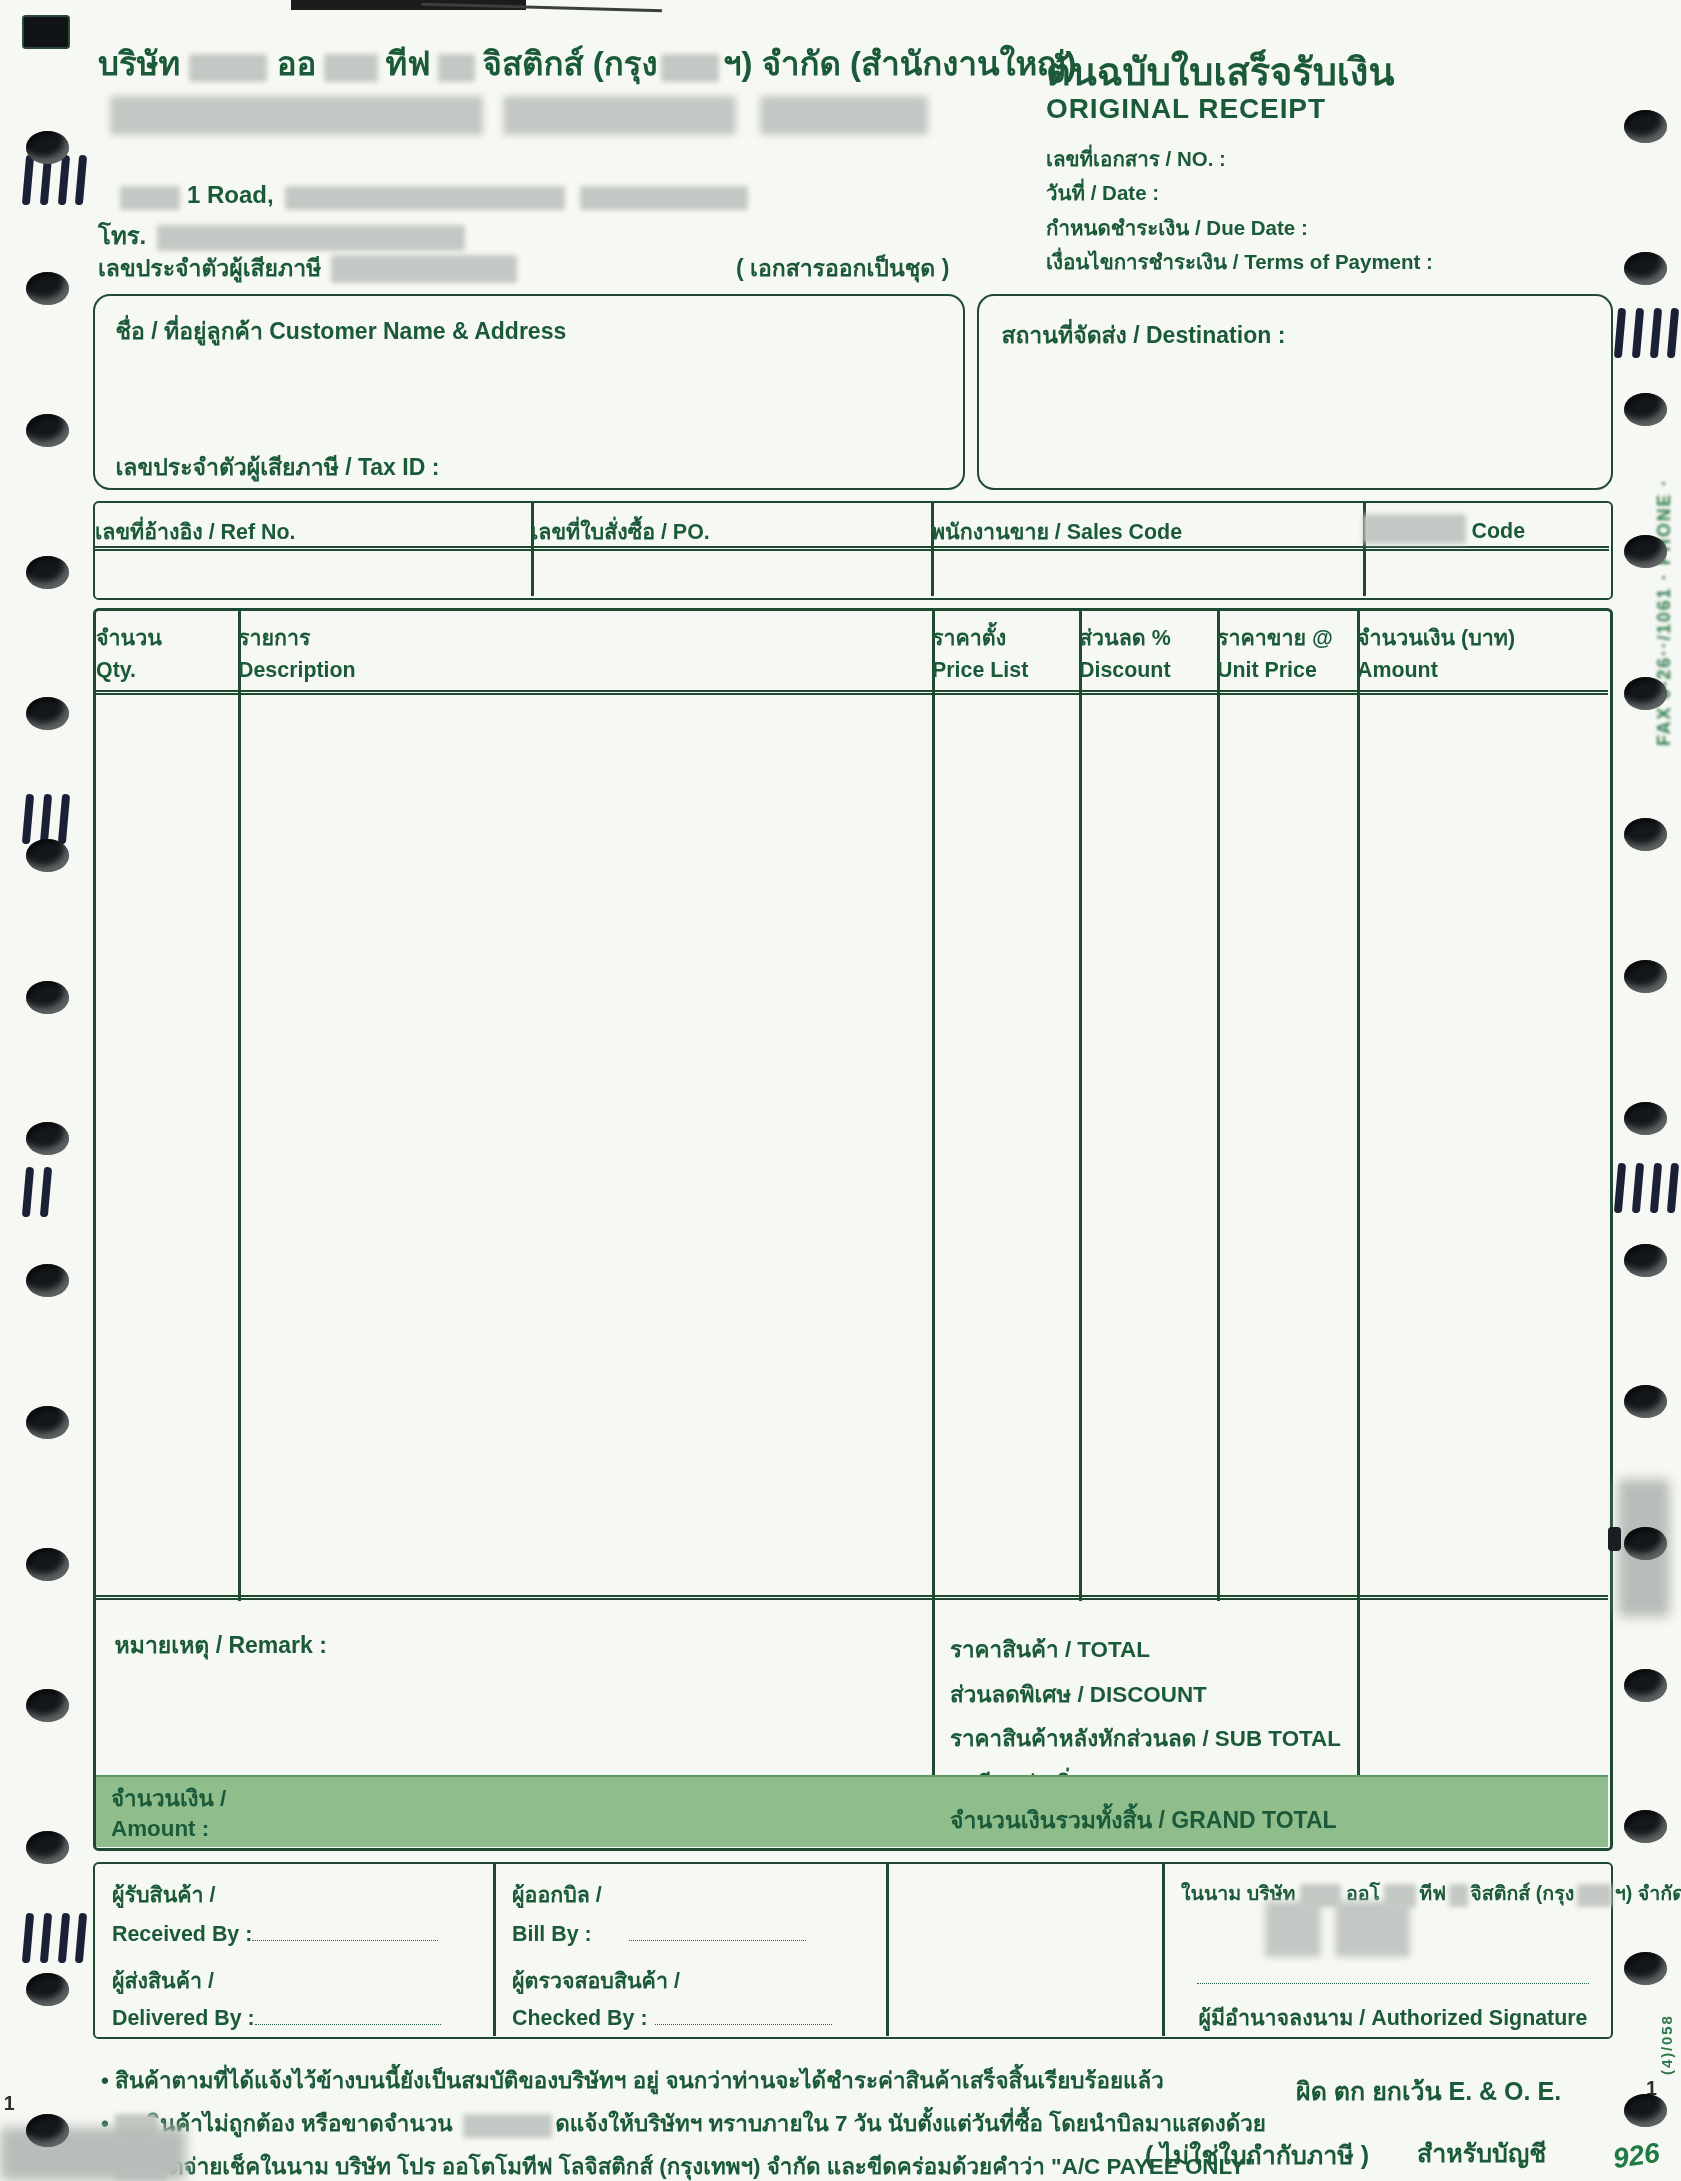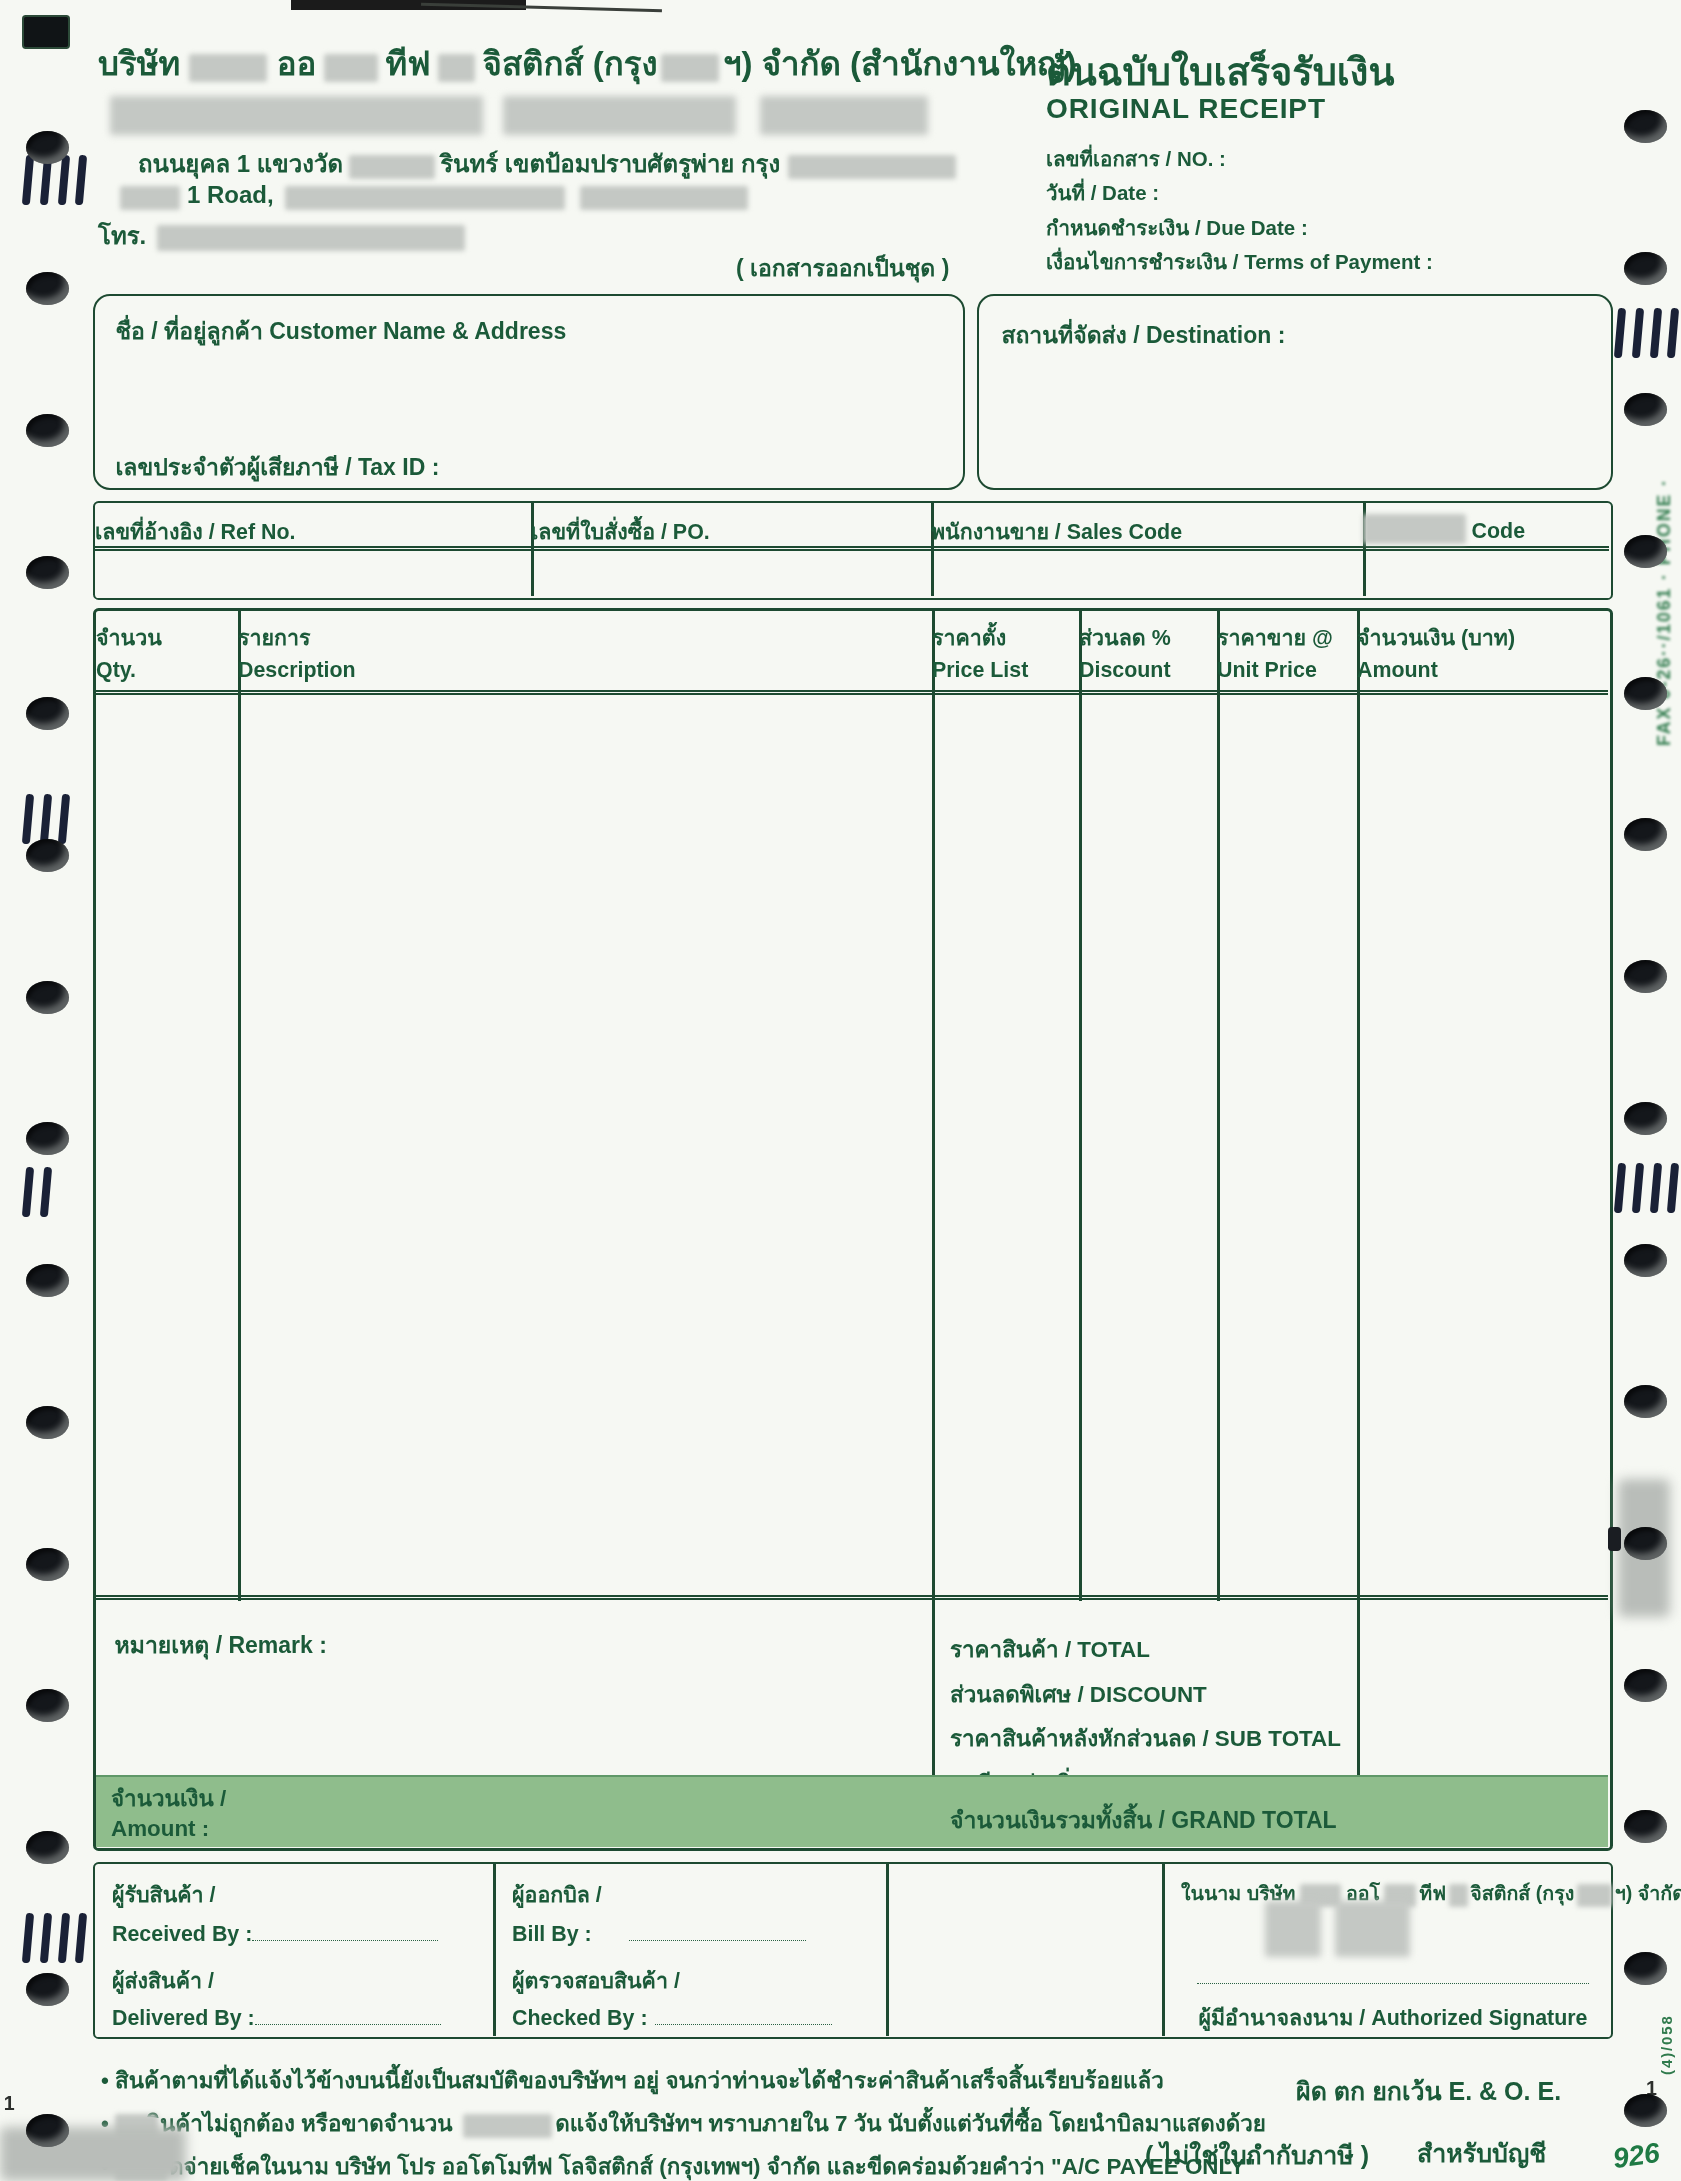--- a/index.html
+++ b/index.html
@@ -50,28 +50,28 @@
   <div class="diagline" style="left:421px;top:5.6px;width:241px"></div>
   <div class="sqhole" style="left:22.4px;top:15px"></div>
 
   <div class="abs b" style="left:98px;top:37px;font-size:33px;white-space:nowrap">
     <span>บริษัท</span><span class="redact" style="width:78px;margin:0 9.3px"></span><span>ออ</span><span class="redact" style="width:54px;margin:0 7.5px"></span><span>ทีฟ</span><span class="redact" style="width:37px;margin:0 7.5px"></span><span>จิสติกส์ (กรุง</span><span class="redact" style="width:58px;margin:0 3.7px"></span><span>ฯ) จำกัด (สำนักงานใหญ่)</span>
   </div>
   <div class="redact blk blur2" style="left:110px;top:96px;width:373px;height:39px"></div>
   <div class="redact blk blur2" style="left:503px;top:96px;width:233px;height:39px"></div>
   <div class="redact blk blur2" style="left:760px;top:96px;width:168px;height:39px"></div>
 
-  <div class="abs b" style="left:138px;top:144px;font-size:24px;white-space:nowrap">
-    <span>ถนนยุคล 1 แขวงวัด</span><span class="redact" style="width:86px;margin:0 5.6px;height:24px"></span><span>รินทร์ เขตป้อมปราบศัตรูพ่าย กรุง</span><span class="redact" style="width:168px;margin:0 7.5px;height:24px"></span>
-  </div>
   <div class="abs b" style="left:112px;top:181px;font-size:24px;white-space:nowrap">
     <span class="redact" style="width:60px;margin:0 7.5px;height:24px"></span><span>1 Road,</span><span class="redact" style="width:280px;margin:0 11.2px;height:24px"></span><span class="redact" style="width:168px;margin:0 3.7px;height:24px"></span>
   </div>
   <div class="abs b" style="left:98px;top:216px;font-size:24px;white-space:nowrap">
     <span>โทร.</span><span class="redact" style="width:308px;margin:0 11.2px;height:26px"></span>
+  </div>
+  <div class="abs b" style="left:98px;top:250px;font-size:23px;white-space:nowrap">
+    <span>เลขประจำตัวผู้เสียภาษี</span><span class="redact" style="width:186px;margin:0 9.3px;height:28px"></span>
   </div>
   <div class="abs b" style="left:736px;top:250px;font-size:23px">( เอกสารออกเป็นชุด )</div>
 
   <div class="abs b" style="left:1046px;top:41px;font-size:38px">ต้นฉบับใบเสร็จรับเงิน</div>
   <div class="abs b" style="left:1046px;top:93px;font-size:28px;letter-spacing:0.9px">ORIGINAL RECEIPT</div>
   <div class="abs b" style="left:1046px;top:142px;font-size:20.5px">เลขที่เอกสาร / NO. :</div>
   <div class="abs b" style="left:1046px;top:176px;font-size:20.5px">วันที่ / Date :</div>
   <div class="abs b" style="left:1046px;top:211px;font-size:20.5px">กำหนดชำระเงิน / Due Date :</div>
   <div class="abs b" style="left:1046px;top:245px;font-size:20.5px">เงื่อนไขการชำระเงิน / Terms of Payment :</div>
 

